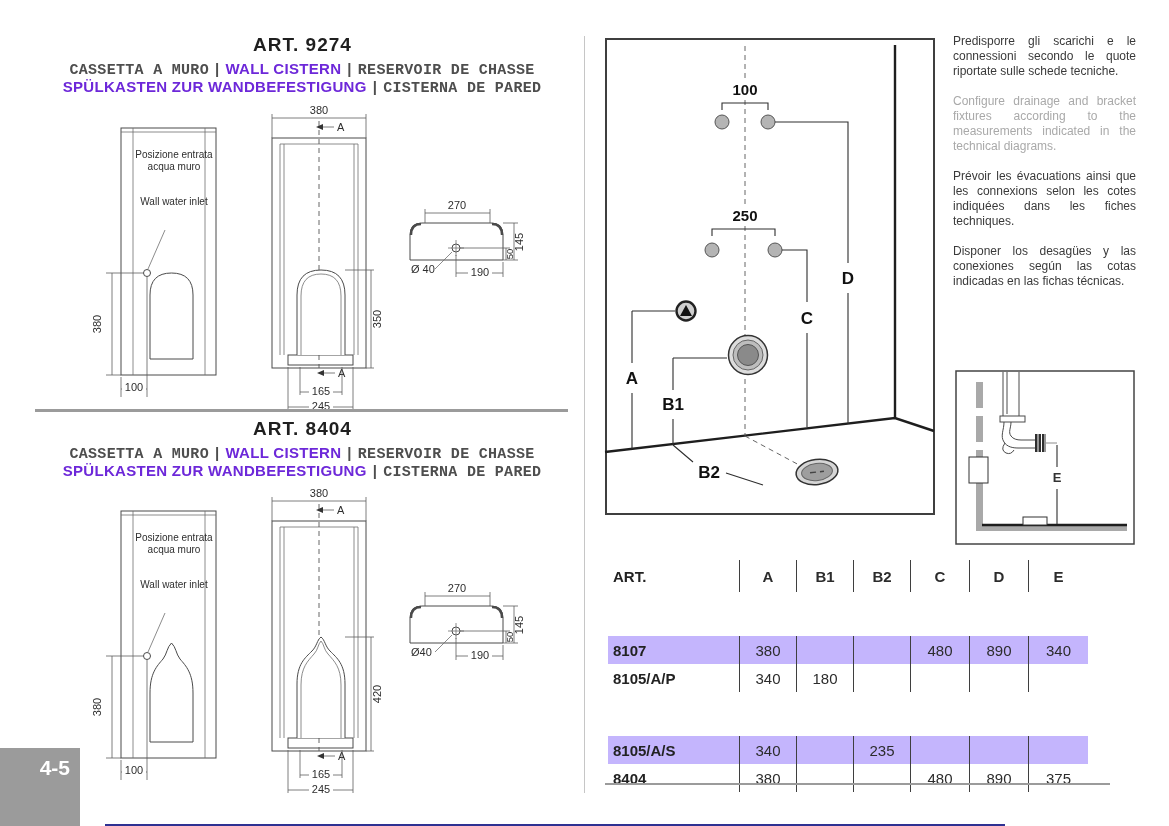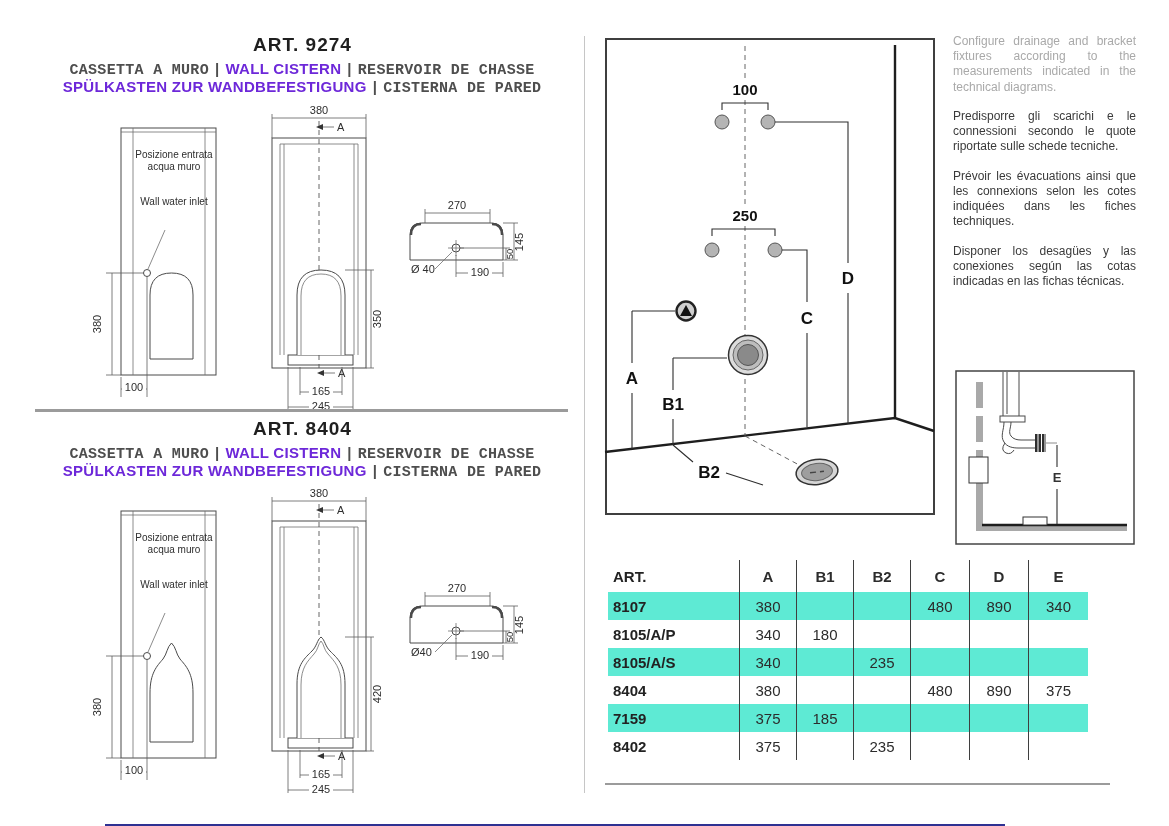--- a/index.html
+++ b/index.html
@@ -21,21 +21,21 @@
   .bottom-line{position:absolute;background:#2e3192;}
   
   .paras{position:absolute;left:953px;top:34px;width:183px;}
   .para{font-size:12px;line-height:1.27;text-align:justify;margin:0 0 14px 0;}
   .para.dark{color:#3a3a3a;}
   .para.muted{color:#a9a9a9;}
   
   .spec-table{position:absolute;left:608px;top:560px;width:480px;font-size:15px;color:#2c2c2c;}
   .trow{display:flex;height:28px;align-items:flex-start;}
   .trow.head{height:32px;font-weight:bold;}
-  .trow.shade{background:#5eead4;}
+  .trow.shade{background:#c4b5fd;margin-top:44px;}
   .tc{height:100%;display:flex;align-items:center;justify-content:center;box-sizing:border-box;}
   .tc.c0{width:132px;justify-content:flex-start;padding-left:5px;font-weight:bold;color:#222;}
   .tc.c1{width:57px;} .tc.c2{width:57px;} .tc.c3{width:57px;}
   .tc.c4{width:59px;} .tc.c5{width:59px;} .tc.c6{width:59px;}
   .tc.vb{border-right:1px solid #3f3f3f;}
   
   .page-tab{position:absolute;left:0;top:748px;width:80px;height:78px;background:#9b9b9b;
             box-sizing:border-box;text-align:right;padding:8px 10px 0 0;
             font-size:21px;font-weight:bold;color:#fff;}
   
@@ -243,22 +243,22 @@
     <text class="big-lbl" text-anchor="middle" x="104" y="440">B2</text>
 
     <g transform="rotate(-7 212 434)">
       <ellipse cx="212" cy="434" rx="21" ry="12.5" fill="#d5d5d5" stroke="#333" stroke-width="1.5"></ellipse>
       <ellipse cx="212" cy="434" rx="15.5" ry="8.5" fill="#9e9e9e" stroke="#666"></ellipse>
       <path d="M205,434 H211 M215,434 H219" stroke="#444" stroke-width="1.5" fill="none"></path>
     </g>
   </svg>
 
   <div class="paras">
+    <p class="para dark">Predisporre gli scarichi e le connessioni secondo le quote riportate sulle schede tecniche.</p>
     <p class="para muted">Configure drainage and bracket fixtures according to the measurements indicated in the technical diagrams.</p>
-    <p class="para dark">Predisporre gli scarichi e le connessioni secondo le quote riportate sulle schede tecniche.</p>
     <p class="para dark">Prévoir les évacuations ainsi que les connexions selon les cotes indiquées dans les fiches techniques.</p>
     <p class="para dark">Disponer los desagües y las conexiones según las cotas indicadas en las fichas técnicas.</p>
   </div>
 
   <svg style="left:955px;top:370px;" width="180" height="175" viewBox="0 0 180 175">
     <rect x="1" y="1" width="178" height="173" fill="#fff" stroke="#444" stroke-width="1.5"></rect>
     <g>
       <rect x="21" y="12" width="7" height="26" fill="#a9a9a9"></rect>
       <rect x="21" y="46" width="7" height="26" fill="#a9a9a9"></rect>
       <rect x="21" y="80" width="7" height="76" fill="#a9a9a9"></rect>
@@ -344,16 +344,17 @@
       <div class="tc c2 vb"></div>
       <div class="tc c3 vb">235</div>
       <div class="tc c4 vb"></div>
       <div class="tc c5 vb"></div>
       <div class="tc c6"></div>
     </div>
   </div>
 
   <div class="hdiv" style="left:605px;top:783px;width:505px;height:2px;"></div>
 
+  <div class="page-tab">4-5</div>
 
   <div class="bottom-line" style="left:105px;top:824px;width:900px;height:2px;"></div>
 
 </div>
 
 </body></html>

